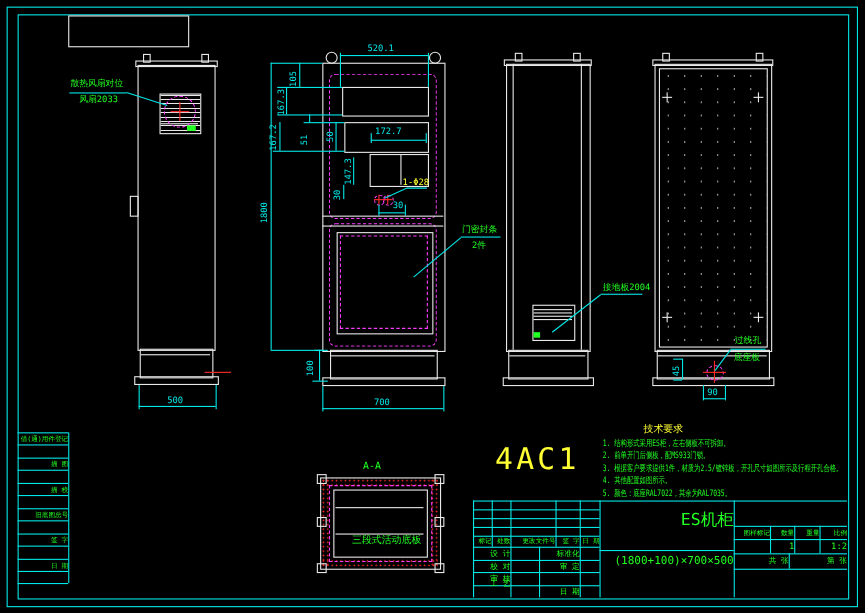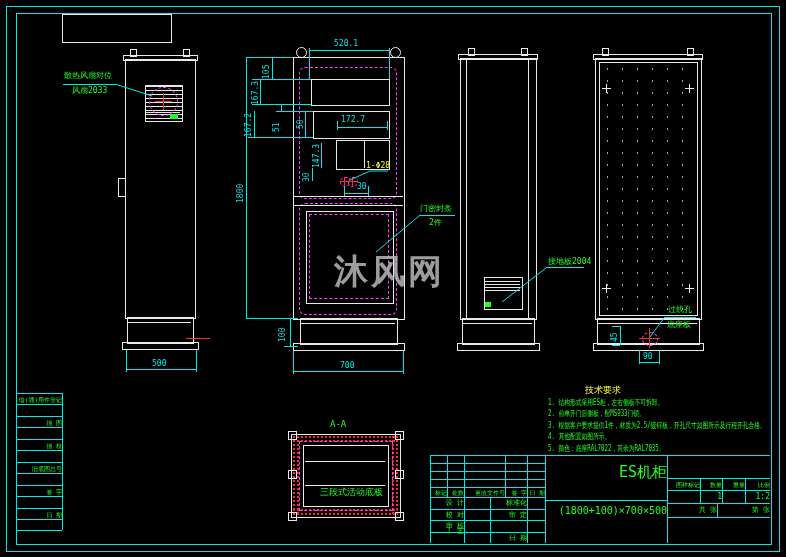--- a/index.html
+++ b/index.html
@@ -222,20 +222,21 @@
   <div class="a bw" style="left:288px;top:512px;width:7px;height:7px"></div>
   <div class="a bw" style="left:395px;top:512px;width:7px;height:7px"></div>
   <div class="a bw" style="left:288px;top:470px;width:7px;height:7px"></div>
   <div class="a bw" style="left:395px;top:470px;width:7px;height:7px"></div>
   <div class="a md" style="left:299px;top:441px;width:92px;height:68px"></div>
   <div class="a bw" style="left:303px;top:445px;width:84px;height:60px"></div>
   <div class="a lh" style="left:305px;top:461px;width:80px"></div>
   <div class="a lh" style="left:305px;top:485px;width:80px"></div>
   <div class="a grn" style="left:320px;top:488px;font-size:9px">三段式活动底板</div>
 
+  <div class="a yel" style="left:450px;top:402px;font-size:27px;letter-spacing:3px">4AC1</div>
   <div class="a yel" style="left:585px;top:384px;font-size:9px">技术要求</div>
   <div class="a note" style="left:548px;top:399px">1. 结构形式采用ES柜，左右侧板不可拆卸。</div>
   <div class="a note" style="left:548px;top:410px">2. 前单开门后侧板，配MS933门锁。</div>
   <div class="a note" style="left:548px;top:422px">3. 根据客户要求提供1件，材质为2.5/镀锌板，开孔尺寸如图所示及行程开孔合格。</div>
   <div class="a note" style="left:548px;top:433px">4. 其他配置如图所示。</div>
   <div class="a note" style="left:548px;top:445px">5. 颜色：底座RAL7022，其余为RAL7035。</div>
 
   <div class="a ch" style="left:430px;top:455px;width:340px"></div>
   <div class="a cv" style="left:430px;top:455px;height:88px"></div>
   <div class="a cv" style="left:545px;top:455px;height:88px"></div>
@@ -293,15 +294,14 @@
   <div class="a grn ctr" style="left:717px;top:506px;width:53px;font-size:7px">第  张</div>
 
   <svg class="a" style="left:0;top:0" width="786" height="557">
     <line x1="115" y1="84" x2="152" y2="96" stroke="#00e8e8" stroke-width="1"></line>
     <line x1="419" y1="216" x2="376" y2="252" stroke="#00e8e8" stroke-width="1"></line>
     <line x1="546" y1="268" x2="502" y2="302" stroke="#00e8e8" stroke-width="1"></line>
     <line x1="664" y1="318" x2="650" y2="337" stroke="#00e8e8" stroke-width="1"></line>
     <polyline points="350,180 370,171 388,171" fill="none" stroke="#00e8e8" stroke-width="1"></polyline>
   </svg>
 
-  <div class="a wm" style="left:334px;top:249px;font-size:34px;font-weight:bold;letter-spacing:3px;white-space:nowrap">沐风网</div>
 
 </div>
 
 </body></html>

